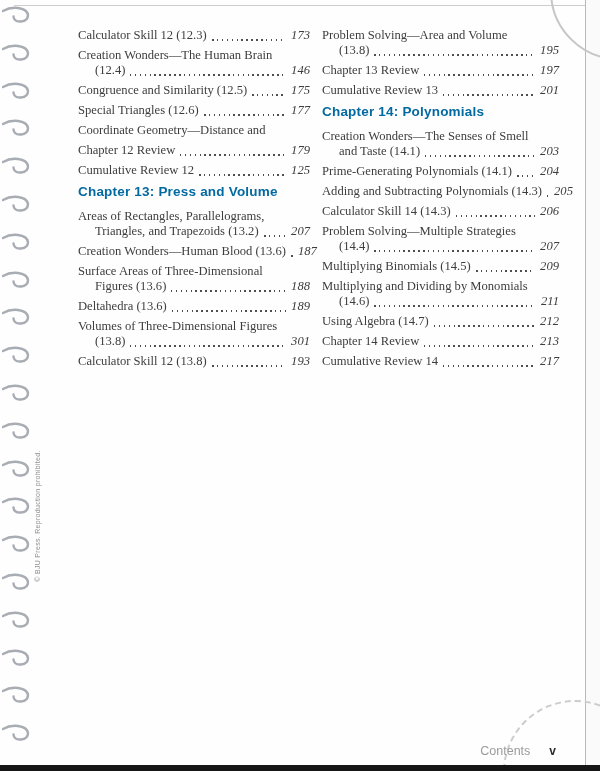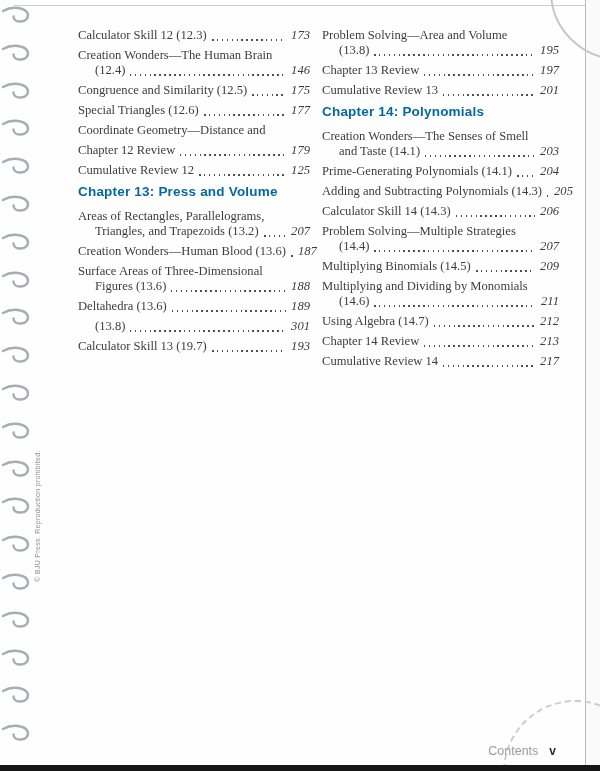--- a/index.html
+++ b/index.html
@@ -70,21 +70,21 @@
   .leader::after {
     content: ""; position: absolute; left: 2px; right: 2px; bottom: 2px; height: 1.6px;
     background-image: repeating-linear-gradient(to right, #4e4e4e 0 1.5px, transparent 1.5px 4.9px);
   }
   .pg { white-space: nowrap; font-style: italic; }
   
   .footer {
     position: absolute; top: 744px; right: 44px;
     font-family: "Liberation Sans", sans-serif;
     font-size: 12.5px; color: #9b9b9b;
-    display: flex; align-items: baseline; gap: 11px;
+    display: flex; align-items: baseline; gap: 19px;
   }
   .footer .pgnum { color: #2c2c2c; font-weight: bold; font-size: 12px; }
 </style>
 </head>
 <body>
 
 <div class="scan">
 
   <div class="spiral" id="spiral">
       <svg class="coil" width="30" height="18" viewBox="0 0 30 18" style="top: 6px;">
@@ -229,29 +229,30 @@
         </div>
       </div>
       <div class="entry">
         <div class="row">
           <span class="t">Deltahedra (13.6)</span>
           <span class="leader"></span>
           <span class="pg">189</span>
         </div>
       </div>
       <div class="entry">
+        <div class="l1">Volumes of Three-Dimensional Figures</div>
         <div class="row indent">
           <span class="t">(13.8)</span>
           <span class="leader"></span>
           <span class="pg">301</span>
         </div>
       </div>
       <div class="entry">
         <div class="row">
-          <span class="t">Calculator Skill 13 (19.7)</span>
+          <span class="t">Calculator Skill 12 (13.8)</span>
           <span class="leader"></span>
           <span class="pg">193</span>
         </div>
       </div>
     </div>
   <div class="col col-right" id="col1">
       <div class="entry">
         <div class="l1">Problem Solving—Area and Volume</div>
         <div class="row indent">
           <span class="t">(13.8)</span>

